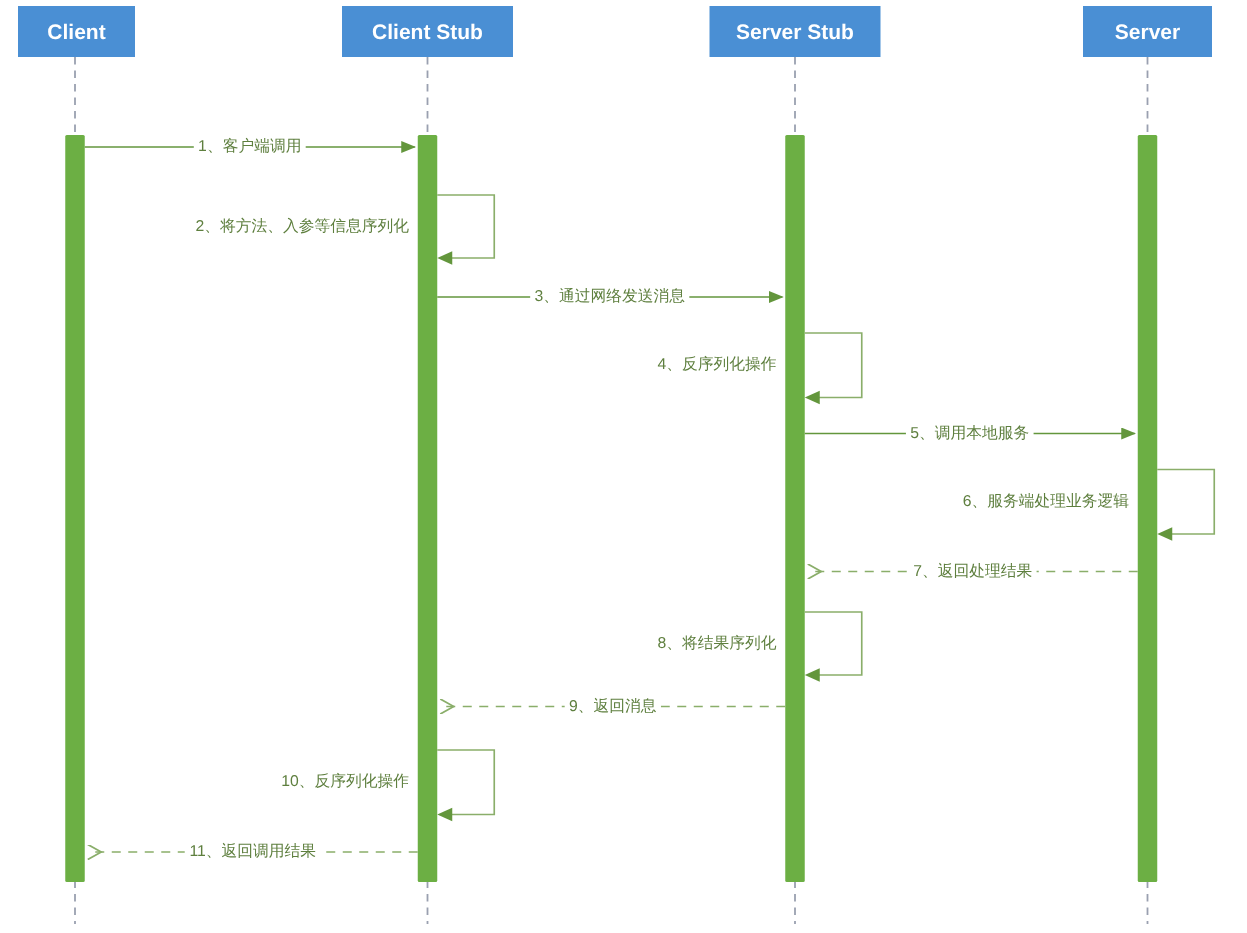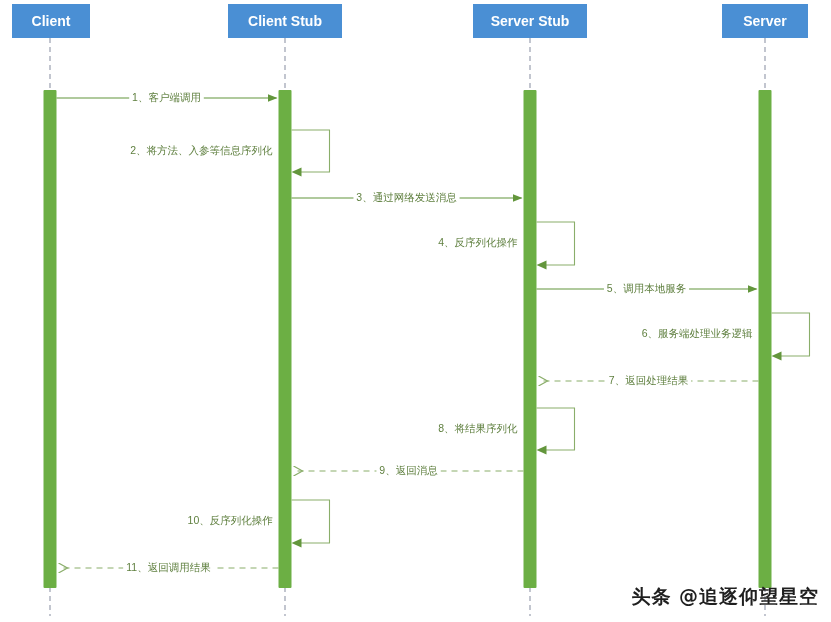--- a/index.html
+++ b/index.html
@@ -190,14 +190,13 @@
           <rect x="473" y="4" width="114" height="34" class="actor-box-rect"></rect>
           <text x="530" y="22" class="actor-label">Server Stub</text>
         </g>
         <g>
           <rect x="722" y="4" width="86" height="34" class="actor-box-rect"></rect>
           <text x="765" y="22" class="actor-label">Server</text>
         </g>
       </g>
   </svg>
 
-  <div class="watermark">头条 @追逐仰望星空</div>
 </div>
 
 </body></html>

